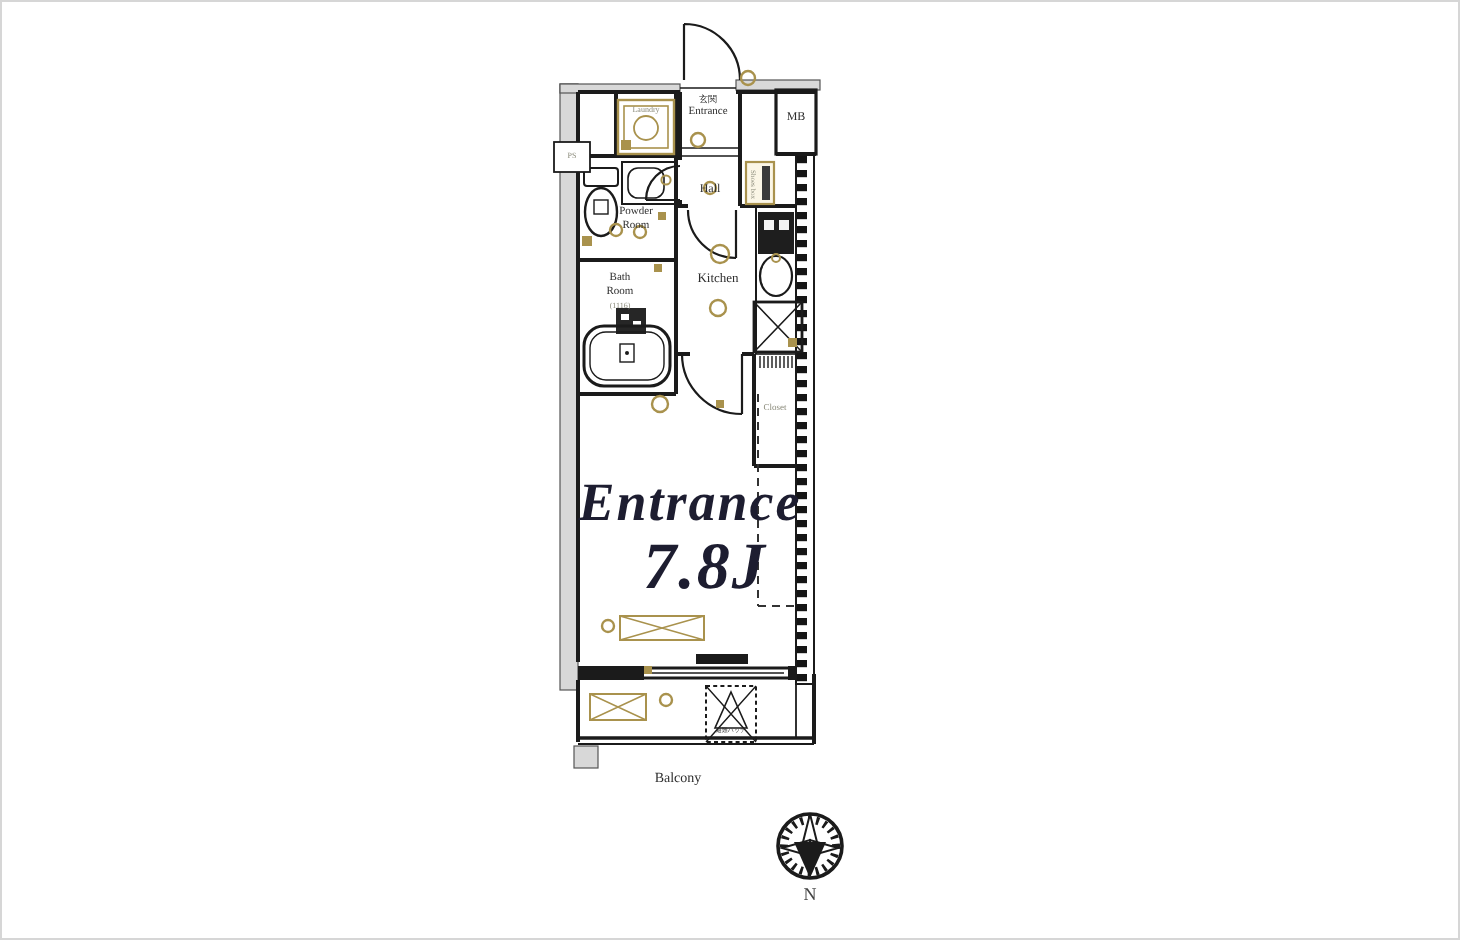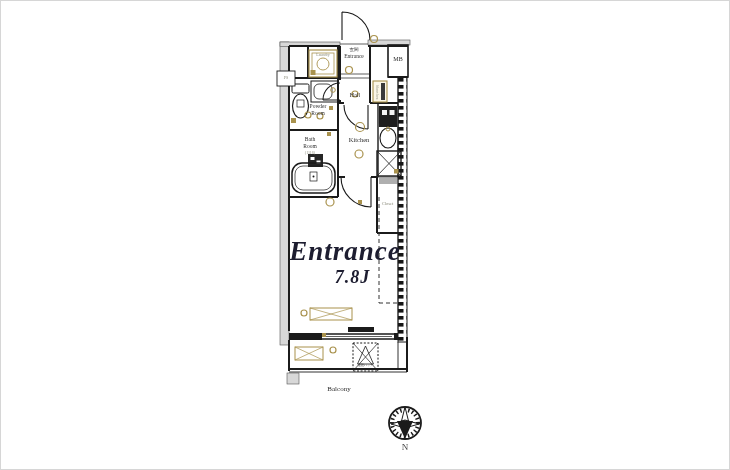--- a/index.html
+++ b/index.html
@@ -205,21 +205,21 @@
 
   <div class="lbl" style="left:294px;top:137px;width:32px;font-size:5.5px;">Bath</div>
   <div class="lbl" style="left:294px;top:144px;width:32px;font-size:5.5px;">Room</div>
   <div class="lbl muted" style="left:294px;top:151px;width:32px;font-size:4px;">(1116)</div>
 
   <div class="lbl" style="left:342px;top:137px;width:34px;font-size:6.5px;">Kitchen</div>
 
   <div class="lbl muted" style="left:377px;top:202px;width:21px;font-size:4.5px;">Closet</div>
 
   <div class="lbl big" style="left:289px;top:238px;width:112px;font-size:27px;">Entrance</div>
-  <div class="lbl big" style="left:300px;top:268px;width:105px;font-size:18px;font-style:italic;">7.8J</div>
+  <div class="lbl big" style="left:300px;top:268px;width:105px;font-size:33px;font-style:italic;">7.8J</div>
 
   <div class="lbl" style="left:322px;top:353px;width:34px;font-size:7px;margin-top:33px;">Balcony</div>
 
   <div class="lbl" style="left:353px;top:364px;width:25px;font-size:3px;">避難ハッチ</div>
 
   <div class="lbl" style="left:397px;top:443px;width:16px;font-size:9px;color:#444;">N</div>
 
 </div>
 
 </body></html>

